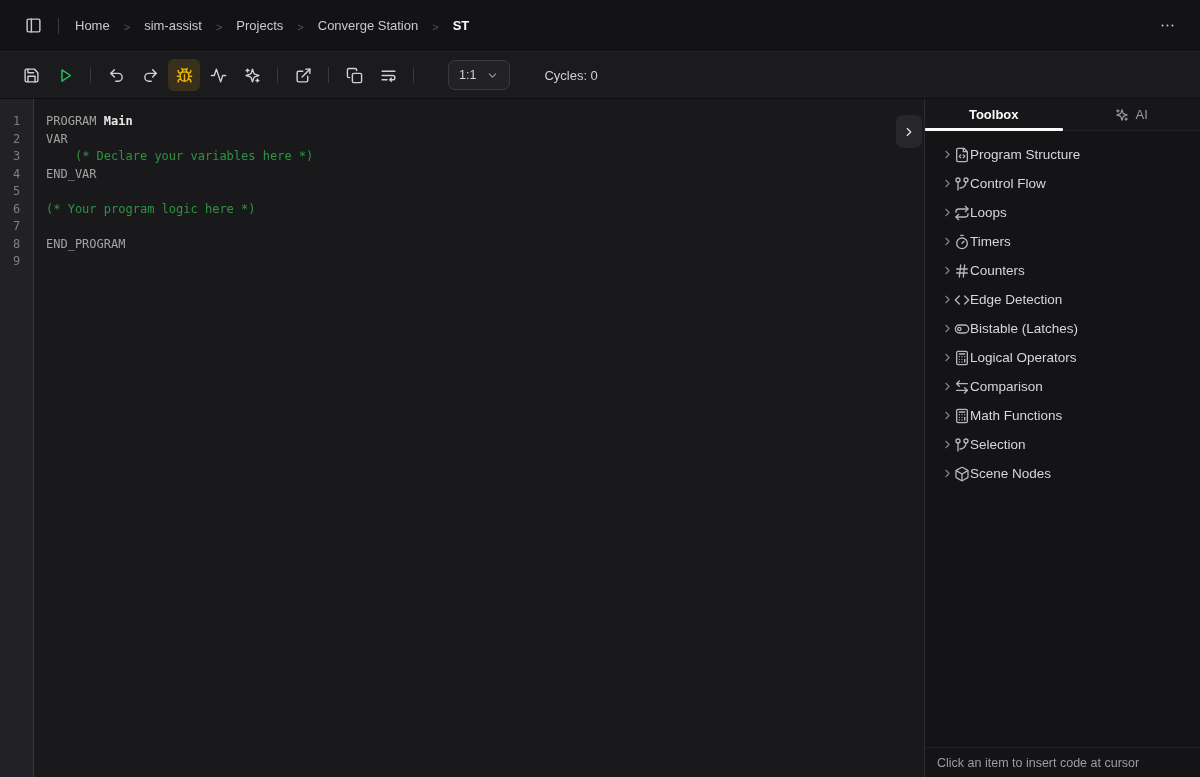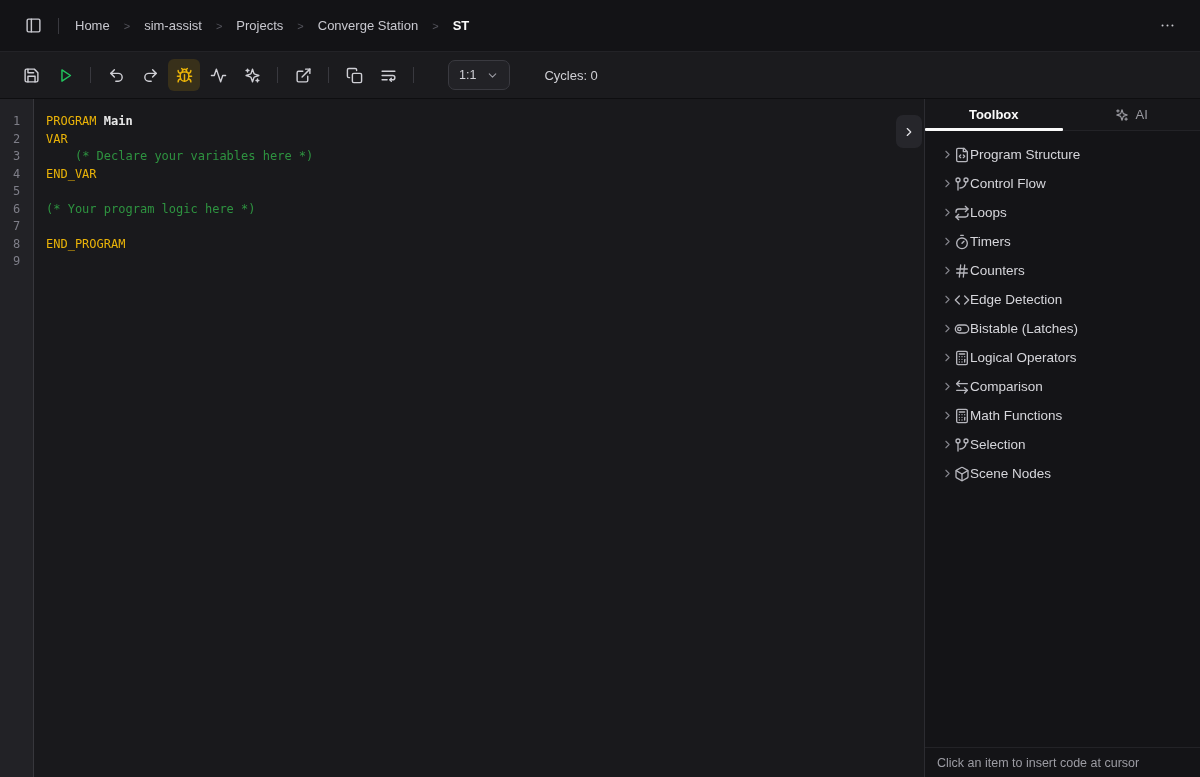--- a/index.html
+++ b/index.html
@@ -6,21 +6,21 @@
   html,body { width:1200px; height:777px; overflow:hidden; background:#0f0f11;
               font-family:"Liberation Sans", sans-serif; -webkit-font-smoothing:antialiased; }
 
   
   .topbar { height:52px; background:#131316; border-bottom:1px solid #232327;
             display:flex; align-items:center; padding:0 18px; }
   .icon-btn { width:30px; height:30px; border-radius:6px; display:grid; place-items:center;
               color:#c9c9cf; cursor:pointer; background:transparent; border:none; }
   .icon-btn svg { width:17px; height:17px; }
   .v-divider { width:1px; height:16px; background:#39393f; margin:0 10px; flex:0 0 auto; }
-  .breadcrumb { display:flex; align-items:center; gap:14px; margin-left:6px; }
+  .breadcrumb { display:flex; align-items:flex-end; gap:14px; margin-left:6px; }
   .crumb { font-size:13px; color:#c8c8cf; cursor:pointer; }
   .crumb.current { color:#fafafa; font-weight:700; cursor:default; }
   .crumb-sep { font-size:11px; color:#55555d; }
   .topbar .spacer { flex:1; }
 
   
   .toolbar { height:47px; background:#1b1b1e; border-bottom:1px solid #0e0e10;
              display:flex; align-items:center; padding:0 14px; gap:18px; }
   .tool-btn { width:32px; height:32px; border-radius:6px; display:grid; place-items:center;
               color:#cfcfd5; cursor:pointer; background:transparent; border:none; margin:0 1px; }
@@ -37,21 +37,21 @@
   
   .main { display:flex; height:678px; }
 
   .editor { position:relative; flex:1; display:flex; background:#19191c;
             font-family:"DejaVu Sans Mono", monospace; font-size:12px; line-height:17.5px; }
   .gutter { width:34px; background:#222226; border-right:1px solid #37373c;
             padding-top:14px; text-align:center; color:#7e7e88; flex:0 0 auto; }
   .gutter .line-no { height:17.5px; }
   .code { flex:1; padding:14px 0 0 12px; white-space:pre; cursor:text; }
   .code-line { min-height:17.5px; color:#d4d4d4; }
-  .tok-keyword { color:#eab308; }
+  .tok-keyword { color:#a3a3a3; }
   .tok-ident { color:#e9e9e9; font-weight:700; }
   .tok-comment { color:#2e9340; }
   .collapse-btn { position:absolute; top:16px; right:2px; width:26px; height:33px;
                   background:#26262b; border:none; border-radius:7px; display:grid; place-items:center;
                   color:#e4e4e8; cursor:pointer; }
   .collapse-btn svg { width:14px; height:14px; }
 
   
   .panel { width:276px; flex:0 0 auto; background:#141417; border-left:1px solid #2c2c31;
            display:flex; flex-direction:column; }

